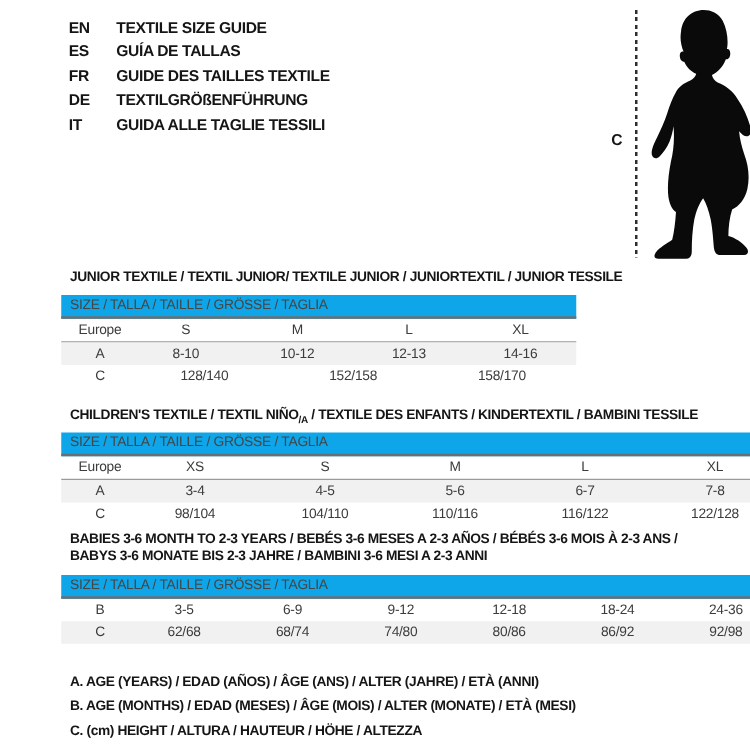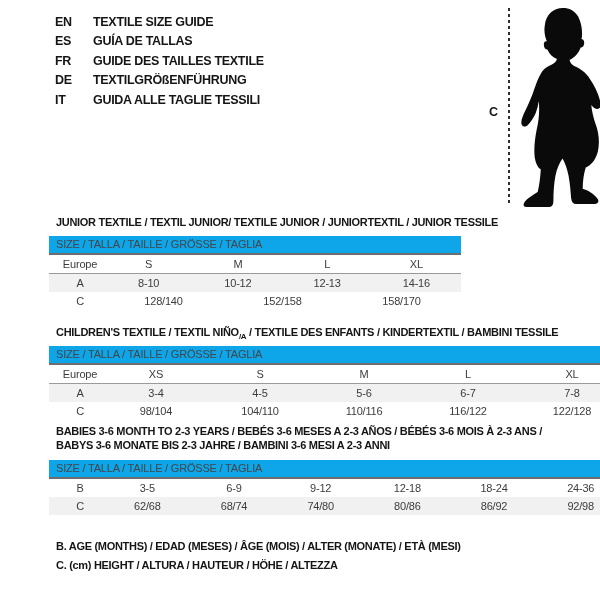--- a/index.html
+++ b/index.html
@@ -190,17 +190,18 @@
       <span class="cell">62/68</span>
       <span class="cell">68/74</span>
       <span class="cell">74/80</span>
       <span class="cell">80/86</span>
       <span class="cell">86/92</span>
       <span class="cell">92/98</span>
     </div>
   </div>
 
   <div class="footnotes">
+    <div>A. AGE (YEARS) / EDAD (AÑOS) / ÂGE (ANS) / ALTER (JAHRE) / ETÀ (ANNI)</div>
     <div>B. AGE (MONTHS) / EDAD (MESES) / ÂGE (MOIS) / ALTER (MONATE) / ETÀ (MESI)</div>
     <div>C. (cm) HEIGHT / ALTURA / HAUTEUR / HÖHE / ALTEZZA</div>
   </div>
 
 </div>
 
 </body></html>

